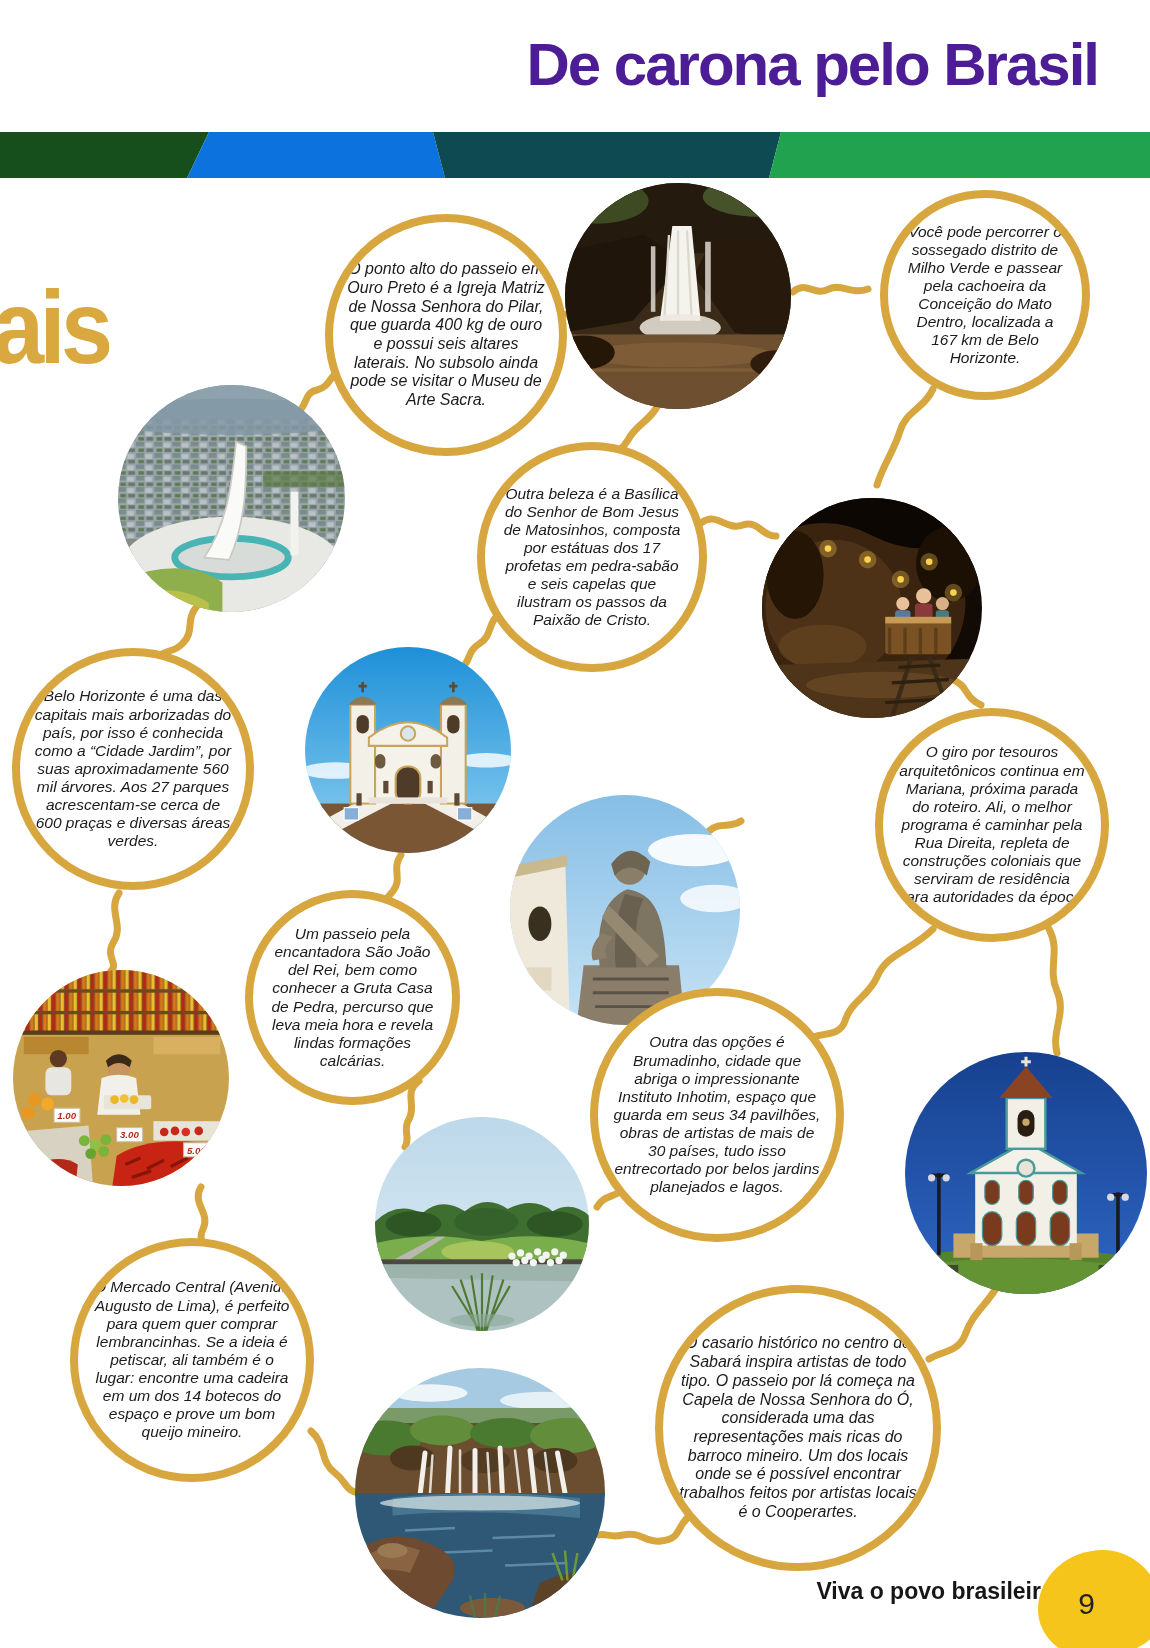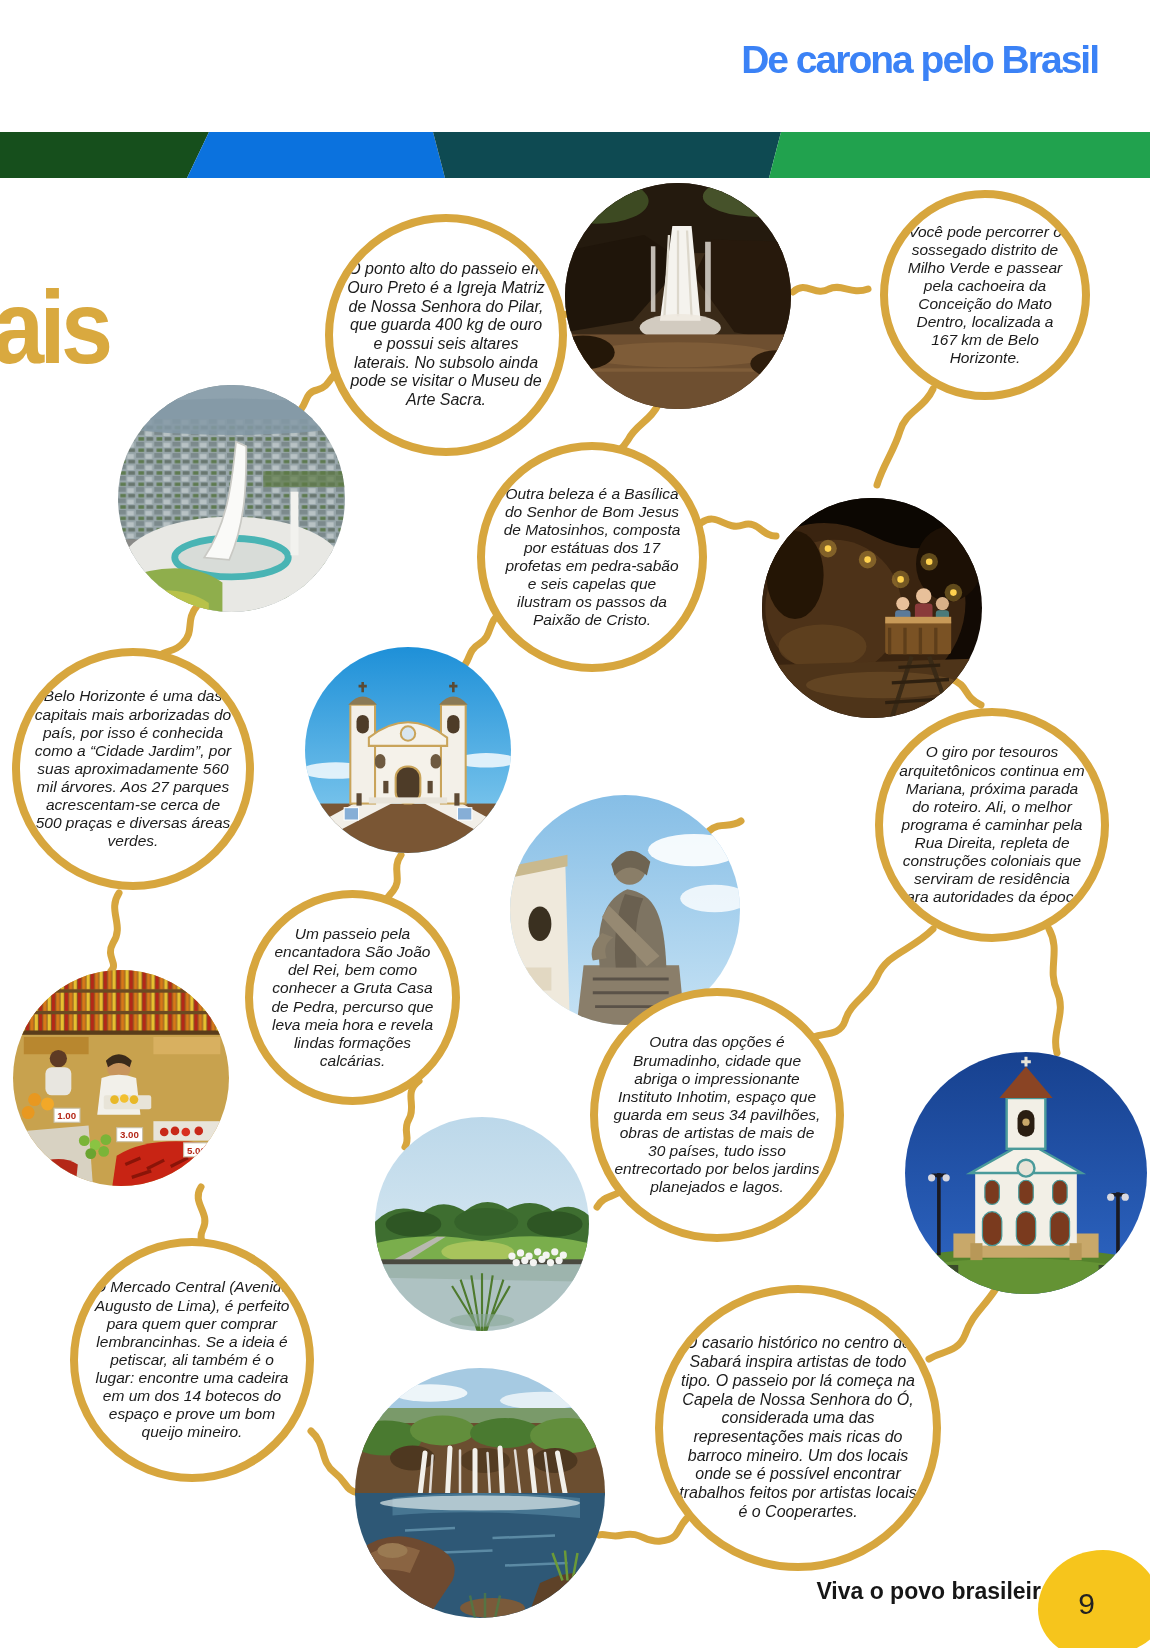--- a/index.html
+++ b/index.html
@@ -1,33 +1,33 @@
 <!DOCTYPE html>
 <html><head>
 <meta charset="utf-8">
 <style>
   html,body{margin:0;padding:0;background:#fff;}
   body{width:1150px;height:1648px;position:relative;overflow:hidden;
        font-family:"Liberation Sans",sans-serif;color:#1b1b1b;}
   
-  .title{position:absolute;top:38px;right:52px;font-size:39px;font-weight:bold;
-         color:#3b82f6;letter-spacing:-2px;white-space:nowrap;}
+  .title{position:absolute;top:30px;right:52px;font-size:60px;font-weight:bold;
+         color:#4c1d95;letter-spacing:-2px;white-space:nowrap;}
   .band{position:absolute;top:132px;left:0;width:1150px;height:46px;}
   .side-word{position:absolute;left:-8px;top:268px;font-size:104px;font-weight:800;
          color:#D9A93F;letter-spacing:-5px;transform:scaleX(.9);transform-origin:left;}
   
   .connectors{position:absolute;left:0;top:0;z-index:1;}
   .conn{fill:none;stroke:#D7A63E;stroke-width:7;stroke-linecap:round;}
   
   .tb{position:absolute;z-index:3;border:8px solid #D7A63E;border-radius:50%;
       background:#fff;display:flex;align-items:center;justify-content:center;
       text-align:center;box-sizing:border-box;padding:14px;overflow:hidden;
       font-size:15.5px;line-height:1.17;color:#1b1b1b;font-style:italic;}
   
-  .ph{position:absolute;z-index:2;border-radius:50%;overflow:hidden;}
+  .ph{position:absolute;z-index:2;border-radius:50%;overflow:hidden;font-style:italic;}
   .ph svg{display:block;width:100%;height:100%;}
   
   #b-ouro   {left:325px;top:214px;width:242px;height:242px;font-size:16px;}
   #b-milho  {left:880px;top:190px;width:210px;height:210px;}
   #b-matos  {left:477px;top:442px;width:230px;height:230px;}
   #b-bh     {left:12px; top:648px;width:242px;height:242px;}
   #b-mariana{left:875px;top:708px;width:234px;height:234px;}
   #b-sjdr   {left:245px;top:890px;width:215px;height:215px;}
   #b-bruma  {left:590px;top:988px;width:254px;height:254px;}
   #b-mercado{left:70px; top:1238px;width:244px;height:244px;}
@@ -87,21 +87,21 @@
 <div class="tb" id="b-ouro">
     <span>O ponto alto do passeio em Ouro Preto é a Igreja Matriz de Nossa Senhora do Pilar, que guarda 400 kg de ouro e possui seis altares laterais. No subsolo ainda pode se visitar o Museu de Arte Sacra.</span>
   </div>
 <div class="tb" id="b-milho">
     <span>Você pode percorrer o sossegado distrito de Milho Verde e passear pela cachoeira da Conceição do Mato Dentro, localizada a 167 km de Belo Horizonte.</span>
   </div>
 <div class="tb" id="b-matos">
     <span>Outra beleza é a Basílica do Senhor de Bom Jesus de Matosinhos, composta por estátuas dos 17 profetas em pedra-sabão e seis capelas que ilustram os passos da Paixão de Cristo.</span>
   </div>
 <div class="tb" id="b-bh">
-    <span>Belo Horizonte é uma das capitais mais arborizadas do país, por isso é conhecida como a “Cidade Jardim”, por suas aproximadamente 560 mil árvores. Aos 27 parques acrescentam-se cerca de 500 praças e diversas áreas verdes.</span>
+    <span>Belo Horizonte é uma das capitais mais arborizadas do país, por isso é conhecida como a “Cidade Jardim”, por suas aproximadamente 560 mil árvores. Aos 27 parques acrescentam-se cerca de 600 praças e diversas áreas verdes.</span>
   </div>
 <div class="tb" id="b-mariana">
     <span>O giro por tesouros arquitetônicos continua em Mariana, próxima parada do roteiro. Ali, o melhor programa é caminhar pela Rua Direita, repleta de construções coloniais que serviram de residência para autoridades da época.</span>
   </div>
 <div class="tb" id="b-sjdr">
     <span>Um passeio pela encantadora São João del Rei, bem como conhecer a Gruta Casa de Pedra, percurso que leva meia hora e revela lindas formações calcárias.</span>
   </div>
 <div class="tb" id="b-bruma">
     <span>Outra das opções é Brumadinho, cidade que abriga o impressionante Instituto Inhotim, espaço que guarda em seus 34 pavilhões, obras de artistas de mais de 30 países, tudo isso entrecortado por belos jardins planejados e lagos.</span>
   </div>

